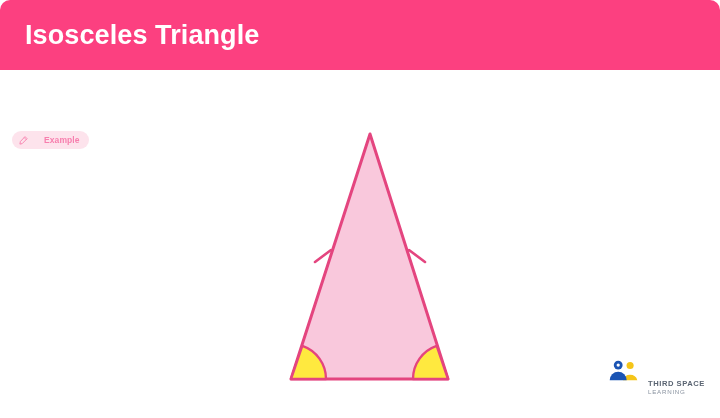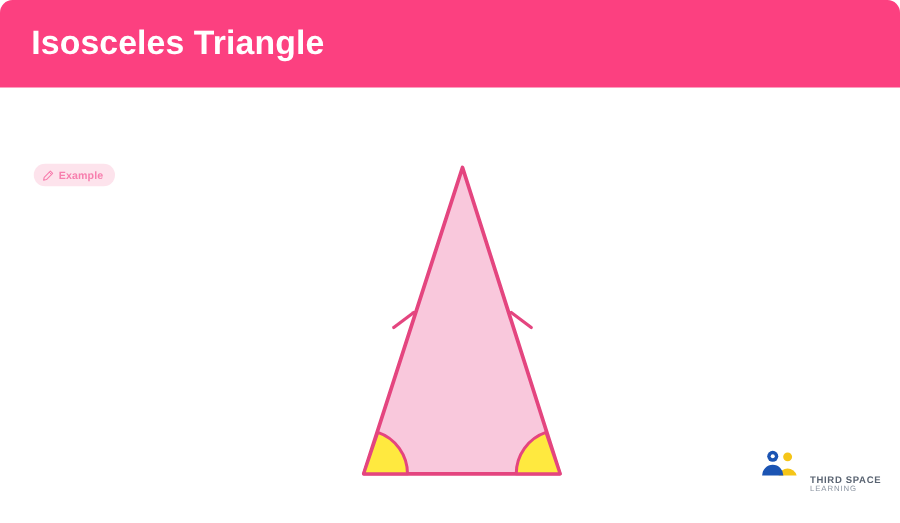--- a/index.html
+++ b/index.html
@@ -55,26 +55,26 @@
     white-space: nowrap;
     letter-spacing: -0.05px;
   }
   .lead .bold {
     font-weight: bold;
   }
 
   
   .badge {
     position: absolute;
-    left: 27px;
+    left: 12px;
     top: 131px;
     height: 18px;
     display: flex;
     align-items: center;
-    gap: 4px;
+    gap: 16px;
     padding: 0 9px 0 7px;
     border-radius: 9px;
     background: #fde3ec;
     box-sizing: border-box;
   }
   .badge-label {
     font-size: 8.5px;
     font-weight: bold;
     color: #f77fae;
     letter-spacing: 0.1px;

